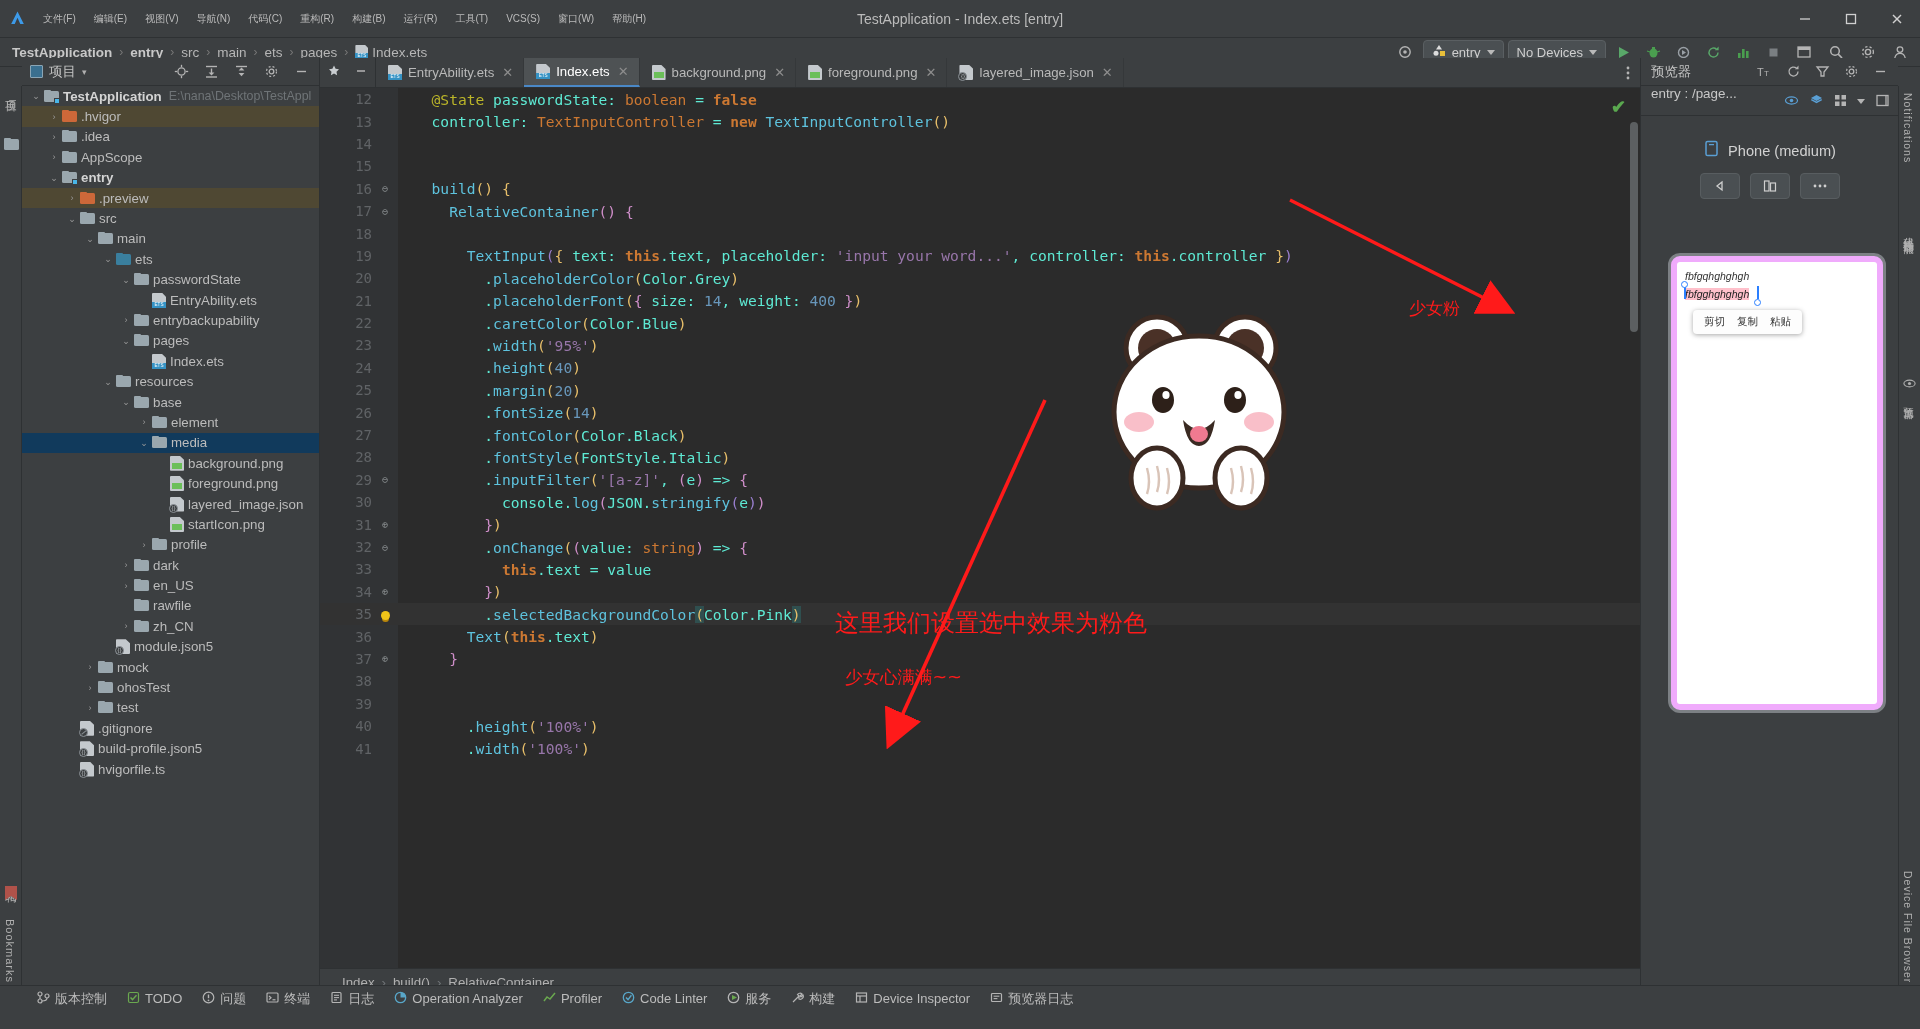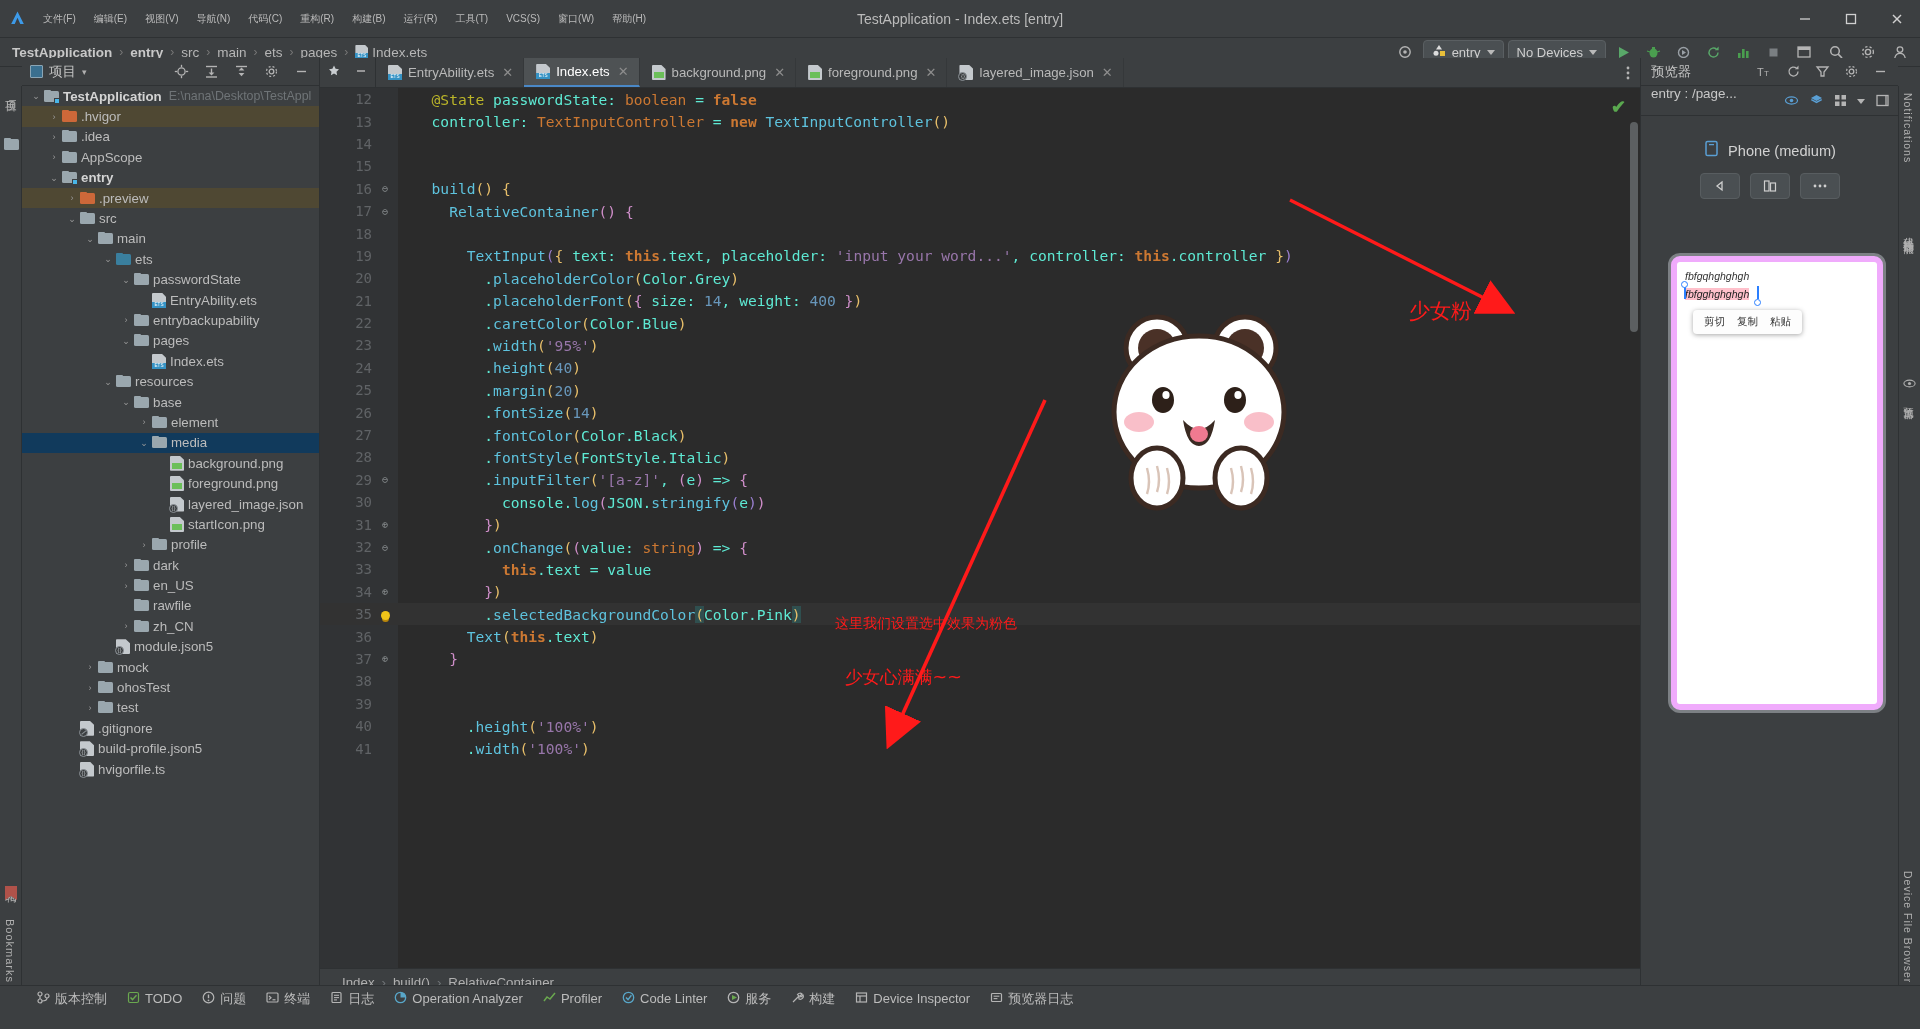--- a/index.html
+++ b/index.html
@@ -1001,23 +1001,23 @@
   <svg class="anno-svg" width="1920" height="1029">
     <defs>
       <marker id="ah" markerWidth="11" markerHeight="11" refX="2" refY="5.5" orient="auto">
         <polygon points="0,0 11,5.5 0,11" fill="#ff1a1a"></polygon>
       </marker>
     </defs>
     <line x1="1290" y1="200" x2="1488" y2="300" stroke="#ff1a1a" stroke-width="3.4" marker-end="url(#ah)"></line>
     <line x1="1045" y1="400" x2="900" y2="720" stroke="#ff1a1a" stroke-width="3.6" marker-end="url(#ah)"></line>
   </svg>
 
-  <div class="anno-text" id="anno0" style="left: 835px; top: 607px; font-size: 14px; color: rgb(255, 26, 26); margin-top: 8px;">这里我们设置选中效果为粉色</div>
+  <div class="anno-text" id="anno0" style="left: 835px; top: 607px; font-size: 24px; color: rgb(255, 26, 26);">这里我们设置选中效果为粉色</div>
   <div class="anno-text" id="anno1" style="left: 845px; top: 665px; font-size: 17.5px; color: rgb(255, 26, 26);">少女心满满~~</div>
-  <div class="anno-text" id="anno2" style="left: 1409px; top: 297px; font-size: 21px; color: rgb(255, 26, 26);">少女粉</div>
+  <div class="anno-text" id="anno2" style="left: 1409px; top: 297px; font-size: 17px; color: rgb(255, 26, 26);">少女粉</div>
 
   <div class="sticker">
     <svg viewBox="0 0 198 228" width="198" height="228">
       <g>
         <ellipse cx="62" cy="48" rx="31" ry="31" fill="#ffffff" stroke="#3c2a22" stroke-width="5"></ellipse>
         <ellipse cx="62" cy="48" rx="19" ry="19" fill="#4a3127"></ellipse>
         <ellipse cx="150" cy="48" rx="31" ry="31" fill="#ffffff" stroke="#3c2a22" stroke-width="5"></ellipse>
         <ellipse cx="150" cy="48" rx="19" ry="19" fill="#4a3127"></ellipse>
         <ellipse cx="104" cy="112" rx="85" ry="76" fill="#ffffff" stroke="#3c2a22" stroke-width="5"></ellipse>
         <ellipse cx="68" cy="100" rx="11" ry="13" fill="#2d2019"></ellipse>

